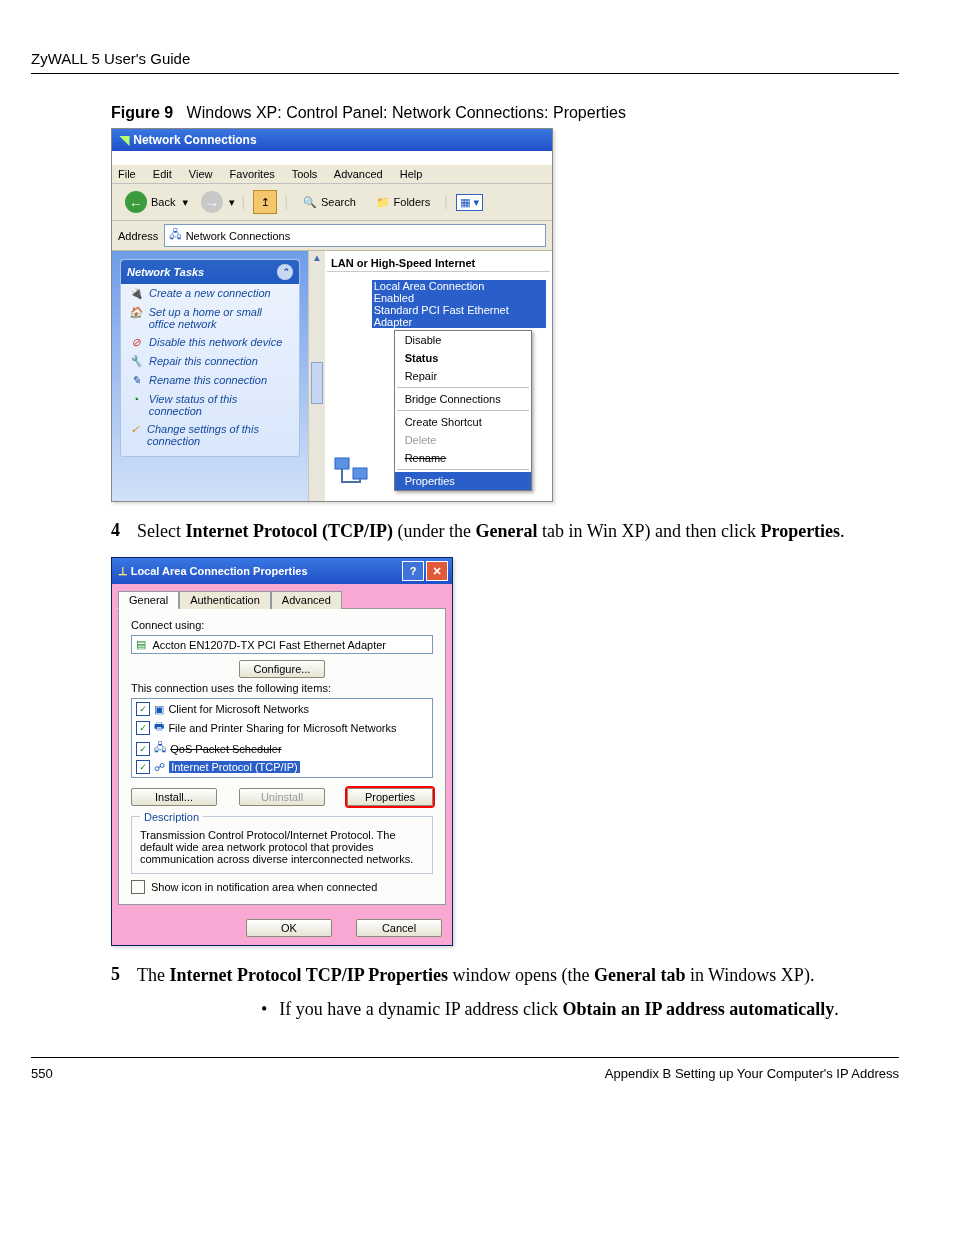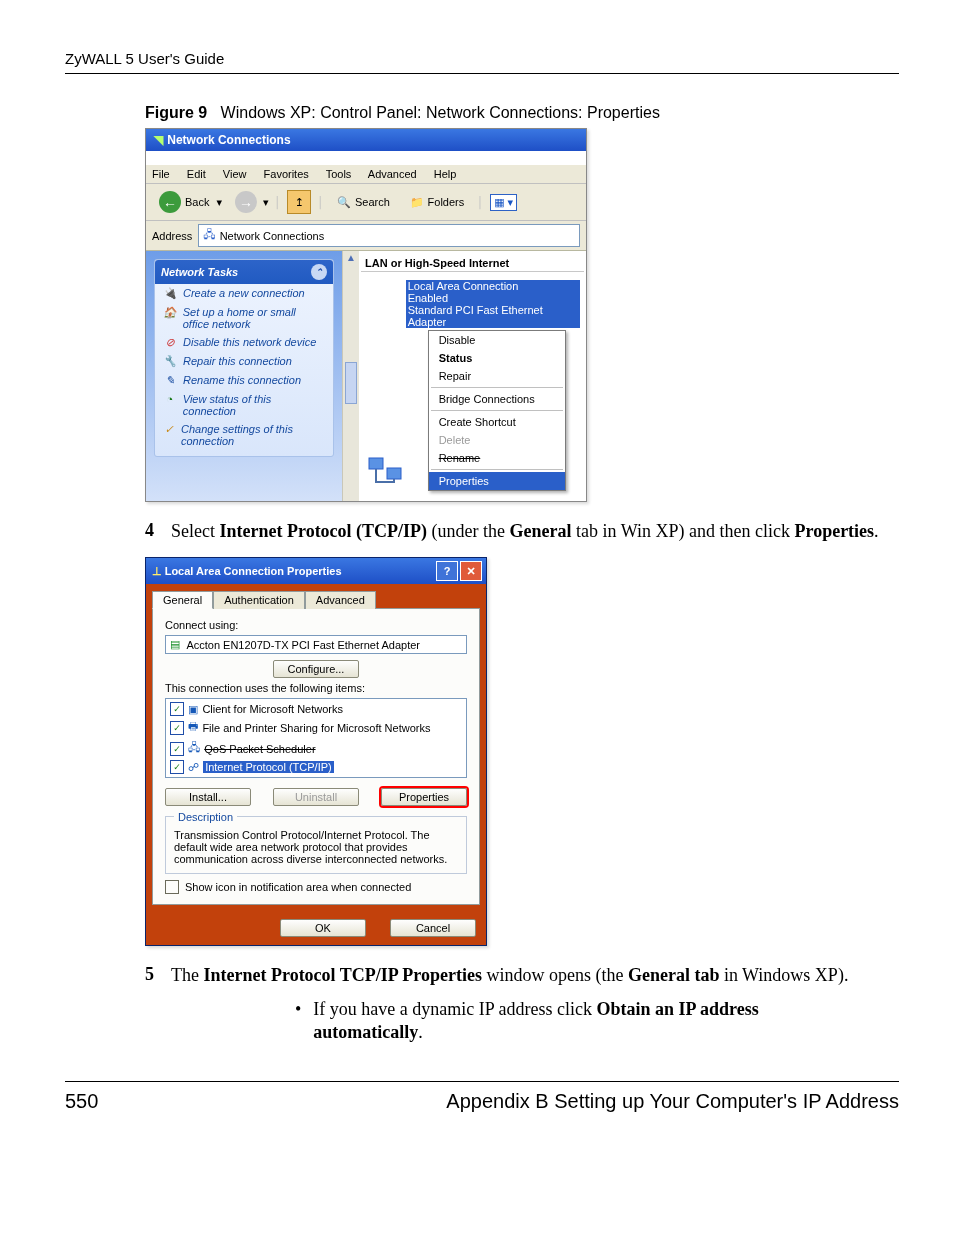--- a/index.html
+++ b/index.html
@@ -3,21 +3,21 @@
 <meta charset="utf-8">
 <style>
   body {
     margin: 0;
     padding: 0;
     background: #fff;
     font-family: "Times New Roman", serif;
     width: 954px;
   }
   .page {
-    padding: 50px 55px 40px 65px;
+    padding: 50px 55px 40px 31px;
   }
   .header-line {
     font-family: Arial, sans-serif;
     font-size: 15px;
     padding-bottom: 6px;
     border-bottom: 1px solid #000;
     margin-bottom: 30px;
   }
   .figcap {
     font-family: Arial, sans-serif;
@@ -41,21 +41,21 @@
     margin-left: 230px;
     margin-right: 60px;
     display: flex;
     gap: 12px;
     line-height: 1.3;
   }
   .footer-row {
     display: flex;
     justify-content: space-between;
     font-family: Arial, sans-serif;
-    font-size: 20px;
+    font-size: 13px;
     border-top: 1px solid #000;
     padding-top: 8px;
     margin-top: 36px;
   }
 
   
   .fig9 {
     margin-left: 80px;
     width: 440px;
     border: 1px solid #888;
@@ -164,21 +164,21 @@
   .fig9 .scrollstub .arrow { text-align:center; color:#4e6fb6; font-size:10px; padding:1px 0;}
   .fig9 .scrollstub .thumb { background:#c6d5f2;border:1px solid #8aa5d4;height:40px;margin:0 2px;}
 
   
   .fig10 {
     margin-left: 80px;
     width: 340px;
     border:1px solid #0a246a;
     font-family: Tahoma, Arial, sans-serif;
     font-size: 11px;
-    background:#c2410c;
+    background:#f9a8d4;
     box-shadow: 2px 2px 3px rgba(0,0,0,.15);
   }
   .fig10 .titlebar {
     background: linear-gradient(#3a77e2,#1e4fc6);
     color:#fff; font-weight:bold;
     display:flex; align-items:center; justify-content:space-between;
     padding:3px 4px 3px 6px;
   }
   .fig10 .titlebar .tbtns { display:flex; gap:2px; }
   .fig10 .titlebar .tbtn {

